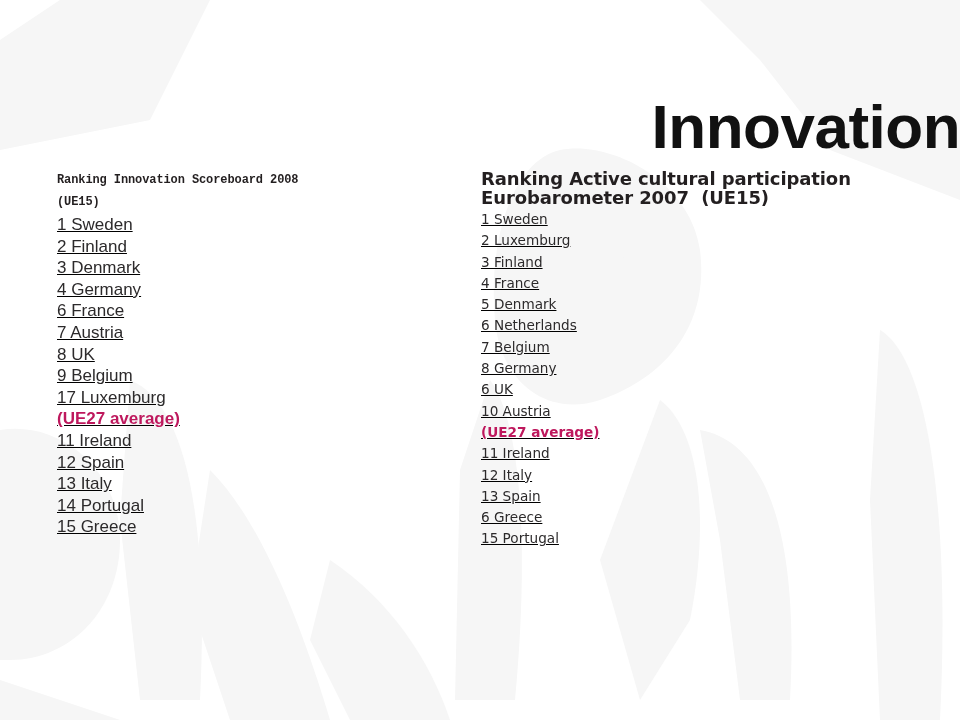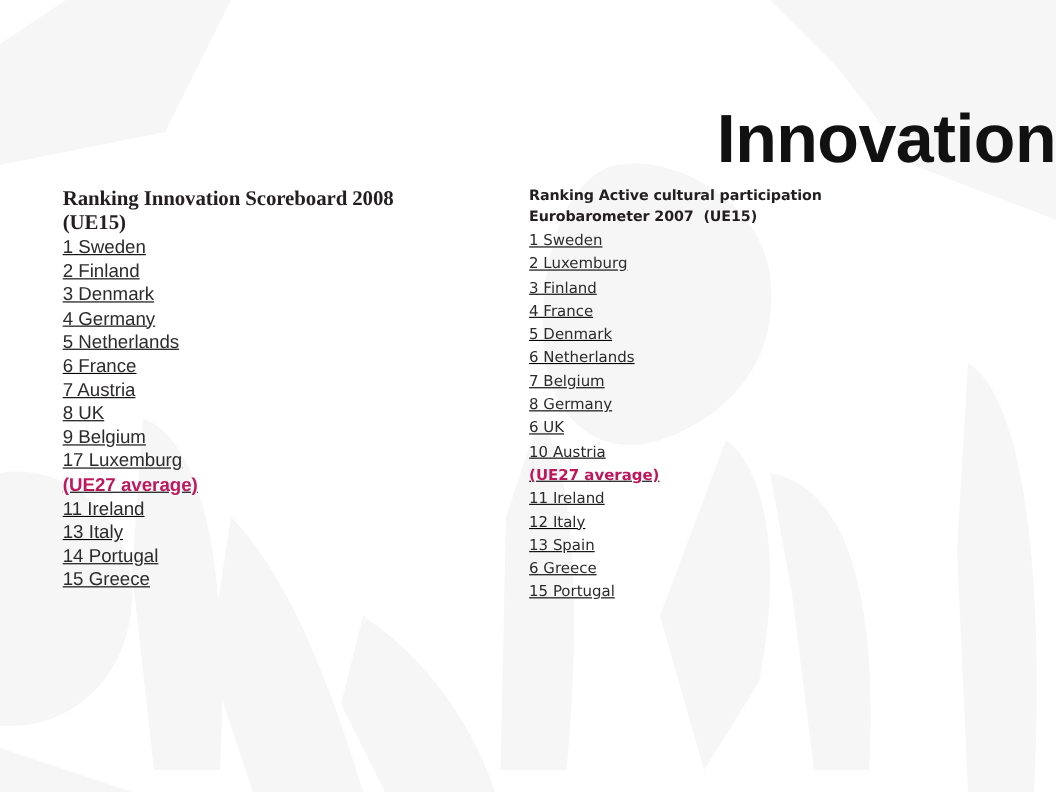--- a/index.html
+++ b/index.html
@@ -54,28 +54,28 @@
   }
   #column-left  { left: 57px;  width: 330px; }
   #column-right { left: 481px; width: 330px; }
 
   .col-heading {
     font-weight: bold;
     color: #231f20;
     margin: 0;
   }
   #column-left .col-heading {
-    font-family: Liberation Serif, serif;
-    font-size: 19px;
+    font-family: Liberation Mono, monospace;
+    font-size: 12px;
     line-height: 21.5px;
     letter-spacing: -0.1px;
   }
   #column-right .col-heading {
     font-family: "DejaVu Sans", sans-serif;
-    font-size: 13px;
+    font-size: 18px;
     line-height: 18.5px;
     letter-spacing: -0.1px;
   }
   .col-heading .hd-line { display: block; white-space: pre; }
 
   .rank-list {
     list-style: none;
     margin: 0;
     padding: 0;
     text-decoration: underline;
@@ -128,28 +128,28 @@
   <section class="column" id="column-left">
     <div class="col-heading">
       <span class="hd-line">Ranking Innovation Scoreboard 2008</span>
       <span class="hd-line">(UE15)</span>
     </div>
     <ul class="rank-list" id="left-rank-list">
         <li class="rank-item">1 Sweden</li>
         <li class="rank-item">2 Finland</li>
         <li class="rank-item">3 Denmark</li>
         <li class="rank-item">4 Germany</li>
-        <li class="rank-item">5 Netherlands</li>
         <li class="rank-item">6 France</li>
         <li class="rank-item">7 Austria</li>
         <li class="rank-item">8 UK</li>
         <li class="rank-item">9 Belgium</li>
         <li class="rank-item">17 Luxemburg</li>
         <li class="rank-item is-average">(UE27 average)</li>
         <li class="rank-item">11 Ireland</li>
+        <li class="rank-item">12 Spain</li>
         <li class="rank-item">13 Italy</li>
         <li class="rank-item">14 Portugal</li>
         <li class="rank-item">15 Greece</li>
       </ul>
   </section>
 
   <section class="column" id="column-right">
     <div class="col-heading">
       <span class="hd-line">Ranking Active cultural participation</span>
       <span class="hd-line">Eurobarometer 2007  (UE15)</span>

